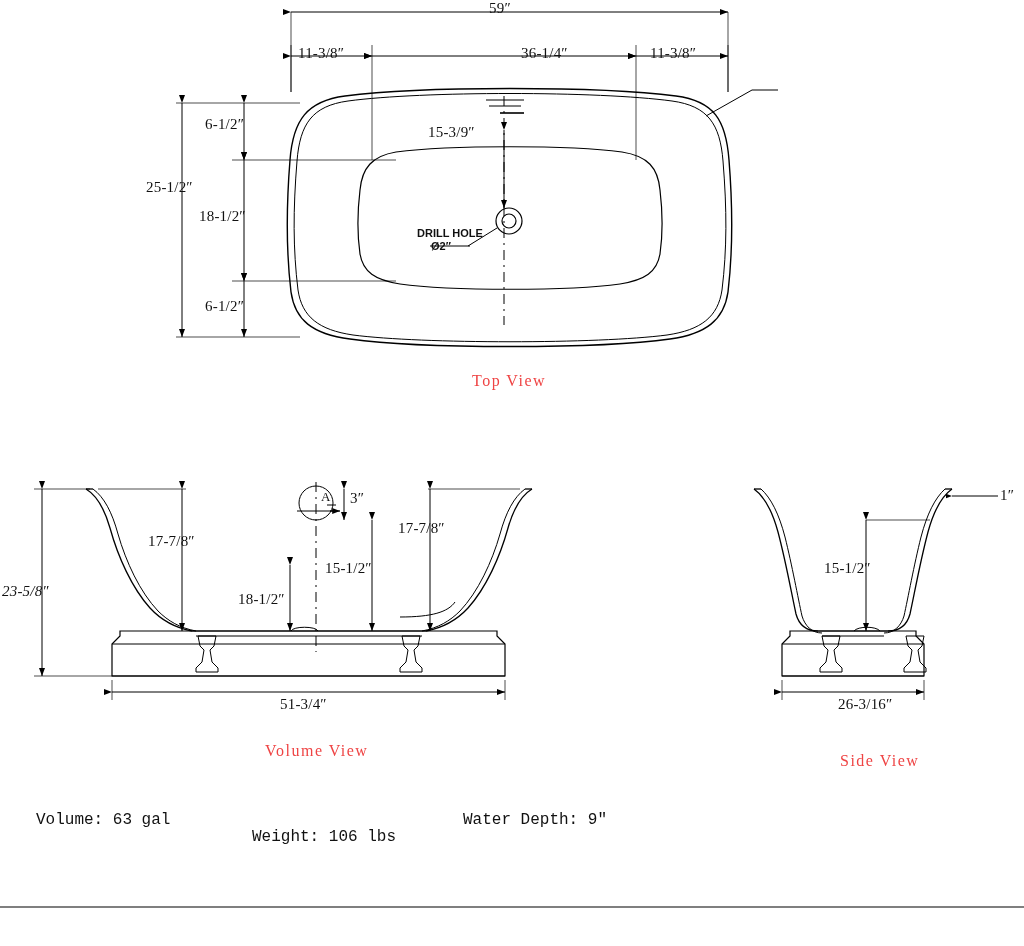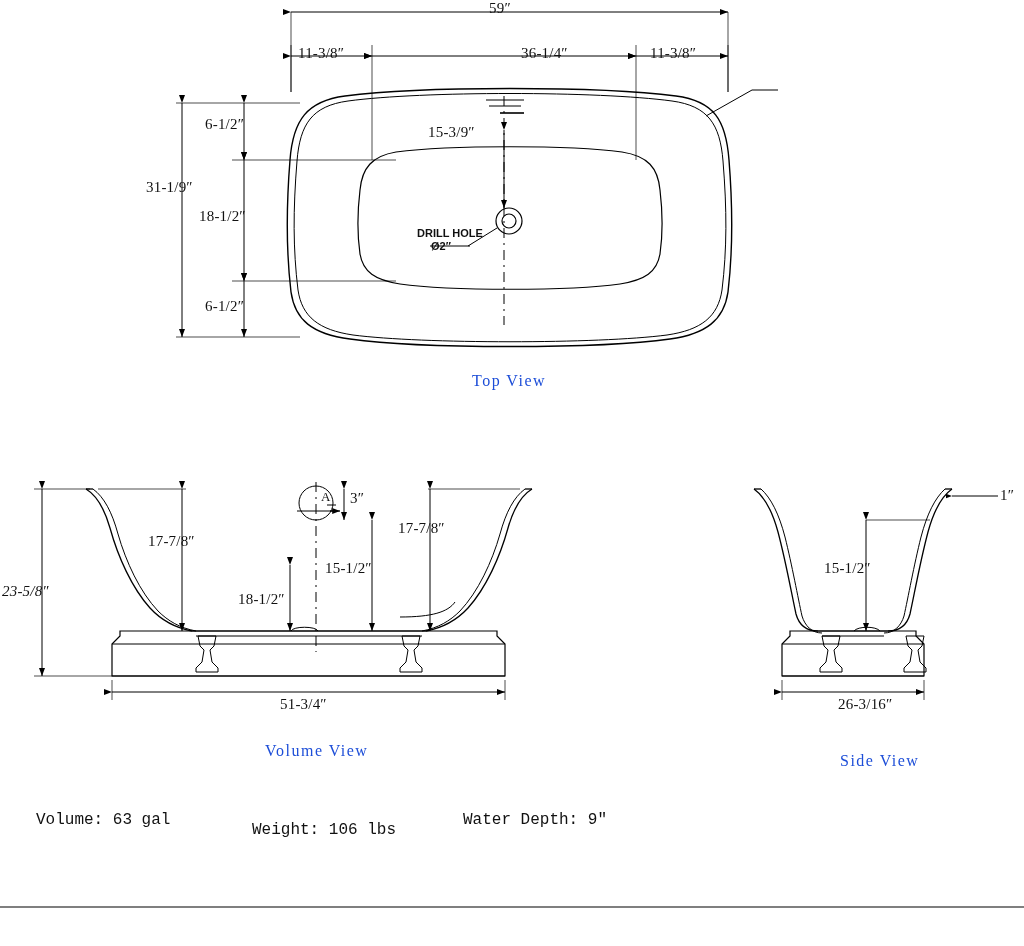--- a/index.html
+++ b/index.html
@@ -39,21 +39,21 @@
   .lbl.small {
     font-size: 11px;
     font-family: "Liberation Sans", sans-serif;
     letter-spacing: 0px;
   }
   .viewtitle {
     position: absolute;
     font-family: "Liberation Serif", serif;
     font-size: 16px;
     letter-spacing: 1.5px;
-    color: #1d4ed8;
+    color: #ef4444;
     white-space: nowrap;
   }
   .footer {
     position: absolute;
     bottom: 12px;
     left: 0;
     width: 1024px;
     height: 30px;
   }
   .footer .fitem {
@@ -282,21 +282,21 @@
       <line x1="0" y1="907" x2="1024" y2="907" stroke-width="1.2"></line>
     </g>
   </svg>
 
   <div class="lbl" style="left:489px; top:0px;">59″</div>
   <div class="lbl" style="left:298px; top:45px;">11-3/8″</div>
   <div class="lbl" style="left:488px; top:45px;margin-left:33px;">36-1/4″</div>
   <div class="lbl" style="left:650px; top:45px;">11-3/8″</div>
 
   <div class="lbl" style="left:205px; top:116px;">6-1/2″</div>
-  <div class="lbl" style="left:146px; top:179px;">31-1/9″</div>
+  <div class="lbl" style="left:146px; top:179px;">25-1/2″</div>
   <div class="lbl" style="left:199px; top:208px;">18-1/2″</div>
   <div class="lbl" style="left:205px; top:298px;">6-1/2″</div>
 
   <div class="lbl" style="left:428px; top:124px;">15-3/9″</div>
 
   <div class="lbl small" style="left:417px; top:227px; font-weight:bold;">DRILL HOLE</div>
   <div class="lbl small" style="left:431px; top:240px; font-weight:bold;text-align:center;">Ø2″</div>
 
   <div class="viewtitle" style="left:472px; top:372px;">Top View</div>
 
@@ -312,17 +312,17 @@
   <div class="viewtitle" style="left:265px; top:742px;">Volume View</div>
 
   <div class="lbl" style="left:1000px; top:487px;">1″</div>
   <div class="lbl" style="left:824px; top:560px;">15-1/2″</div>
   <div class="lbl" style="left:838px; top:696px;">26-3/16″</div>
 
   <div class="viewtitle" style="left:840px; top:742px;margin-top:10px;">Side View</div>
 
   <div class="footer">
     <div class="fitem" style="left:28px; top:2px;">Volume: 63 gal</div>
-    <div class="fitem" style="left:244px; top:12px;">Weight: 106 lbs</div>
+    <div class="fitem" style="left:244px; top:19px;">Weight: 106 lbs</div>
     <div class="fitem" style="left:455px; top:2px;">Water Depth: 9″</div>
   </div>
 
 </div>
 
 </body></html>

